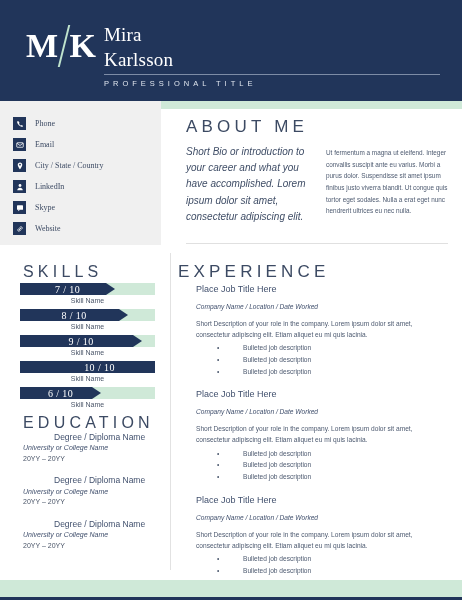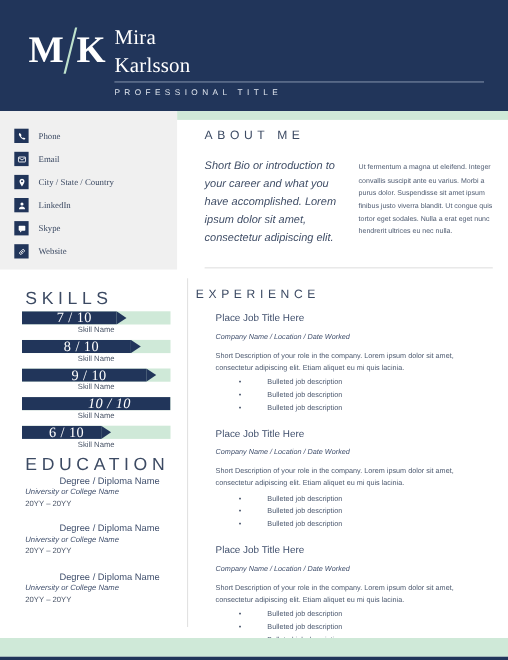--- a/index.html
+++ b/index.html
@@ -149,21 +149,21 @@
     border-left: 9px solid #21355a;
   }
   .skill-value {
     position: absolute;
     left: 0; top: 0;
     height: 12px;
     display: flex;
     align-items: center;
     justify-content: center;
     font-family: "Liberation Serif", serif;
-    font-size: 13px;
+    font-size: 10px;
     color: #ffffff;
     letter-spacing: 0.4px;
   }
   .skill-name {
     text-align: center;
     width: 135px;
     font-family: "Liberation Sans", sans-serif;
     font-size: 7px;
     color: #4a5568;
     margin-top: 1.5px;
@@ -214,21 +214,21 @@
   
   #mint-band {
     position: absolute;
     left: 161px; top: 101px;
     width: 301px; height: 8px;
     background: #cfe9d8;
   }
   .main-heading {
     position: absolute;
     font-family: "Liberation Sans", sans-serif;
-    font-size: 11px;
+    font-size: 17px;
     letter-spacing: 4.2px;
     color: #3c4a63;
   }
 
   #about-bio {
     position: absolute;
     left: 186px; top: 144px;
     width: 129px;
     font-family: "Liberation Sans", sans-serif;
     font-style: italic;
@@ -407,21 +407,21 @@
         <div class="skill-track">
           <div class="skill-fill" style="width: 113px;"></div>
           <div class="skill-arrow" style="left: 113px;"></div>
           <div class="skill-value" style="width: 122px;">9 / 10</div>
         </div>
         <div class="skill-name">Skill Name</div>
       </div>
       <div class="skill-item">
         <div class="skill-track">
           <div class="skill-fill" style="width: 135px;"></div>
-          <div class="skill-value" style="width: 159px; font-style: italic;">10 / 10</div>
+          <div class="skill-value" style="width: 159px;">10 / 10</div>
         </div>
         <div class="skill-name">Skill Name</div>
       </div>
       <div class="skill-item">
         <div class="skill-track">
           <div class="skill-fill" style="width: 72px;"></div>
           <div class="skill-arrow" style="left: 72px;"></div>
           <div class="skill-value" style="width: 81px;">6 / 10</div>
         </div>
         <div class="skill-name">Skill Name</div>

